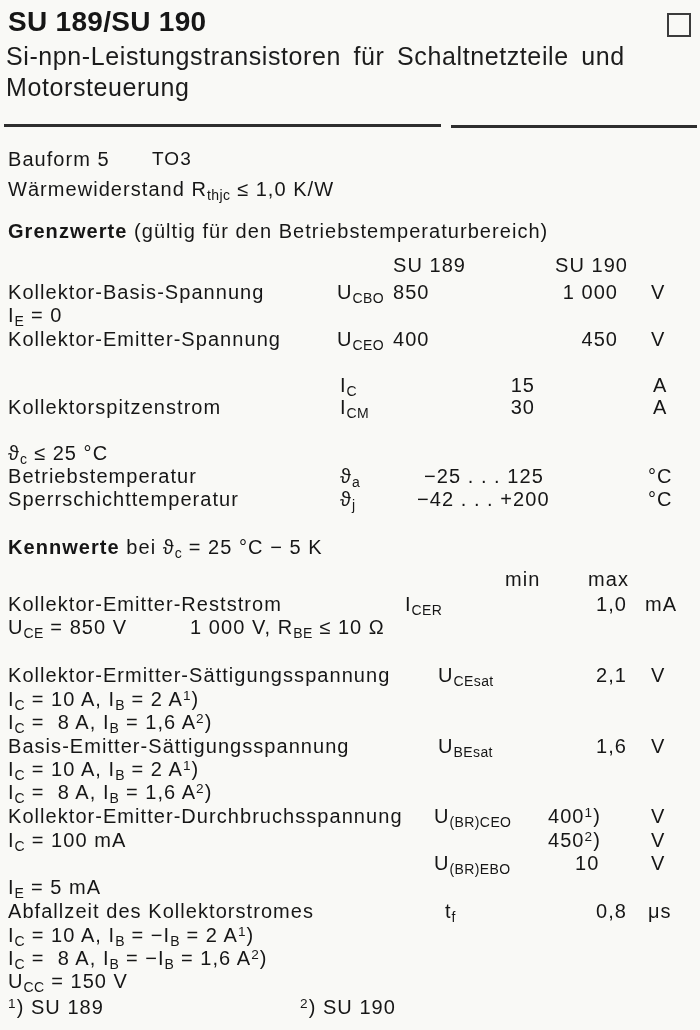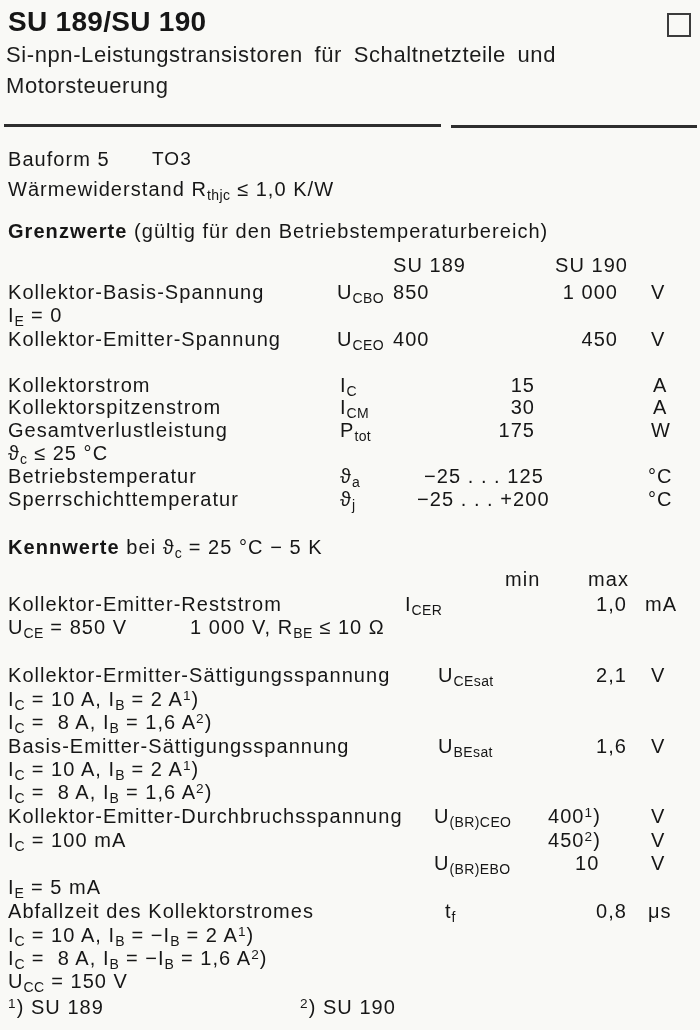--- a/index.html
+++ b/index.html
@@ -3,21 +3,21 @@
 <meta charset="utf-8">
 <style>
   html,body{margin:0;padding:0;background:#d8d8d4;}
   .page{
     position:relative;width:700px;height:1030px;margin:0 auto;
     background:#f9f9f6;color:#161616;overflow:hidden;
     font-family:"Liberation Sans","DejaVu Sans",sans-serif;
   }
   .title{position:absolute;top:6px;left:8px;font-size:28px;font-weight:700;letter-spacing:.3px;}
   .square{position:absolute;top:13px;left:667px;width:20px;height:20px;border:2px solid #3c3c3c;}
-  .subtitle{position:absolute;left:6px;font-size:22px;font-weight:400;letter-spacing:.6px;word-spacing:5px;color:#1c1c1c;}
+  .subtitle{position:absolute;left:6px;font-size:25px;font-weight:400;letter-spacing:.6px;word-spacing:5px;color:#1c1c1c;}
   .rule{position:absolute;top:124px;height:3px;background:#2e2e2e;}
   .rule-l{left:4px;width:437px;}
   .rule-r{left:451px;width:246px;top:125px;}
   .ln{position:absolute;left:0;width:700px;height:24px;font-size:20px;letter-spacing:1.05px;}
   .c{position:absolute;top:0;white-space:pre;}
   b{font-weight:700;}
   sub{font-size:70%;vertical-align:-0.25em;letter-spacing:.4px;line-height:0;}
   sup{font-size:68%;vertical-align:.45em;line-height:0;}
 </style>
 </head>
@@ -63,54 +63,47 @@
 
   <div class="ln" style="top:328px">
     <span class="c" style="left:8px">Kollektor-Emitter-Spannung</span>
     <span class="c" style="left:337px"><span>U</span><sub>CEO</sub></span>
     <span class="c" style="left:393px">400</span>
     <span class="c" style="right:82px">450</span>
     <span class="c" style="left:651px">V</span>
   </div>
 
   <div class="ln" style="top:374px">
-    <span class="c" style="left:8px">Kollektorstrom</span>
     <span class="c" style="left:340px"><span>I</span><sub>C</sub></span>
     <span class="c" style="right:165px">15</span>
     <span class="c" style="left:653px">A</span>
   </div>
 
   <div class="ln" style="top:396px">
     <span class="c" style="left:8px">Kollektorspitzenstrom</span>
     <span class="c" style="left:340px"><span>I</span><sub>CM</sub></span>
     <span class="c" style="right:165px">30</span>
     <span class="c" style="left:653px">A</span>
   </div>
 
-  <div class="ln" style="top:419px">
-    <span class="c" style="left:8px">Gesamtverlustleistung</span>
-    <span class="c" style="left:340px"><span>P</span><sub>tot</sub></span>
-    <span class="c" style="right:165px">175</span>
-    <span class="c" style="left:651px">W</span>
-  </div>
   <div class="ln" style="top:442px">
     <span class="c" style="left:8px"><span>ϑ</span><sub>c</sub><span> ≤ 25 °C</span></span>
   </div>
 
   <div class="ln" style="top:465px">
     <span class="c" style="left:8px">Betriebstemperatur</span>
     <span class="c" style="left:340px"><span>ϑ</span><sub>a</sub></span>
     <span class="c" style="left:424px">−25 . . . 125</span>
     <span class="c" style="left:648px">°C</span>
   </div>
 
   <div class="ln" style="top:488px">
     <span class="c" style="left:8px">Sperrschichttemperatur</span>
     <span class="c" style="left:340px"><span>ϑ</span><sub>j</sub></span>
-    <span class="c" style="left:417px">−25 . . . +200</span>
+    <span class="c" style="left:417px">−42 . . . +200</span>
     <span class="c" style="left:648px">°C</span>
   </div>
 
   <div class="ln" style="top:536px">
     <span class="c" style="left:8px"><b>Kennwerte</b><span> bei ϑ</span><sub>c</sub><span> = 25 °C − 5 K</span></span>
   </div>
 
   <div class="ln" style="top:568px">
     <span class="c" style="left:505px">min</span>
     <span class="c" style="left:588px">max</span>

